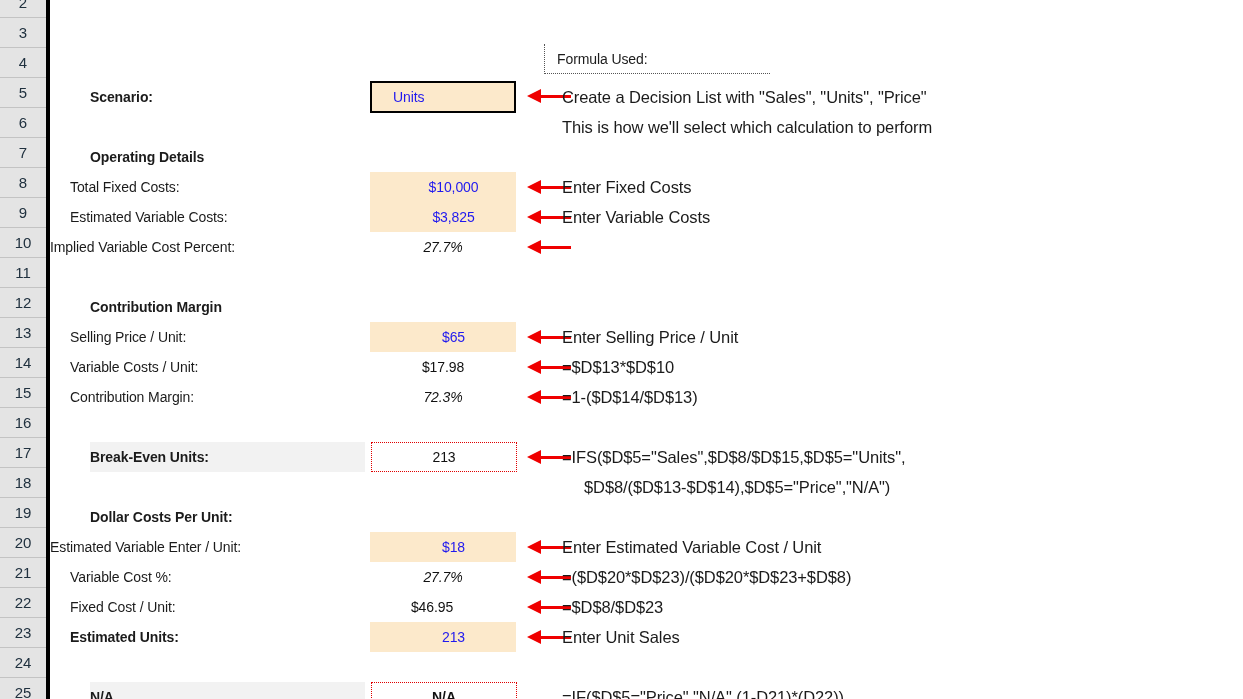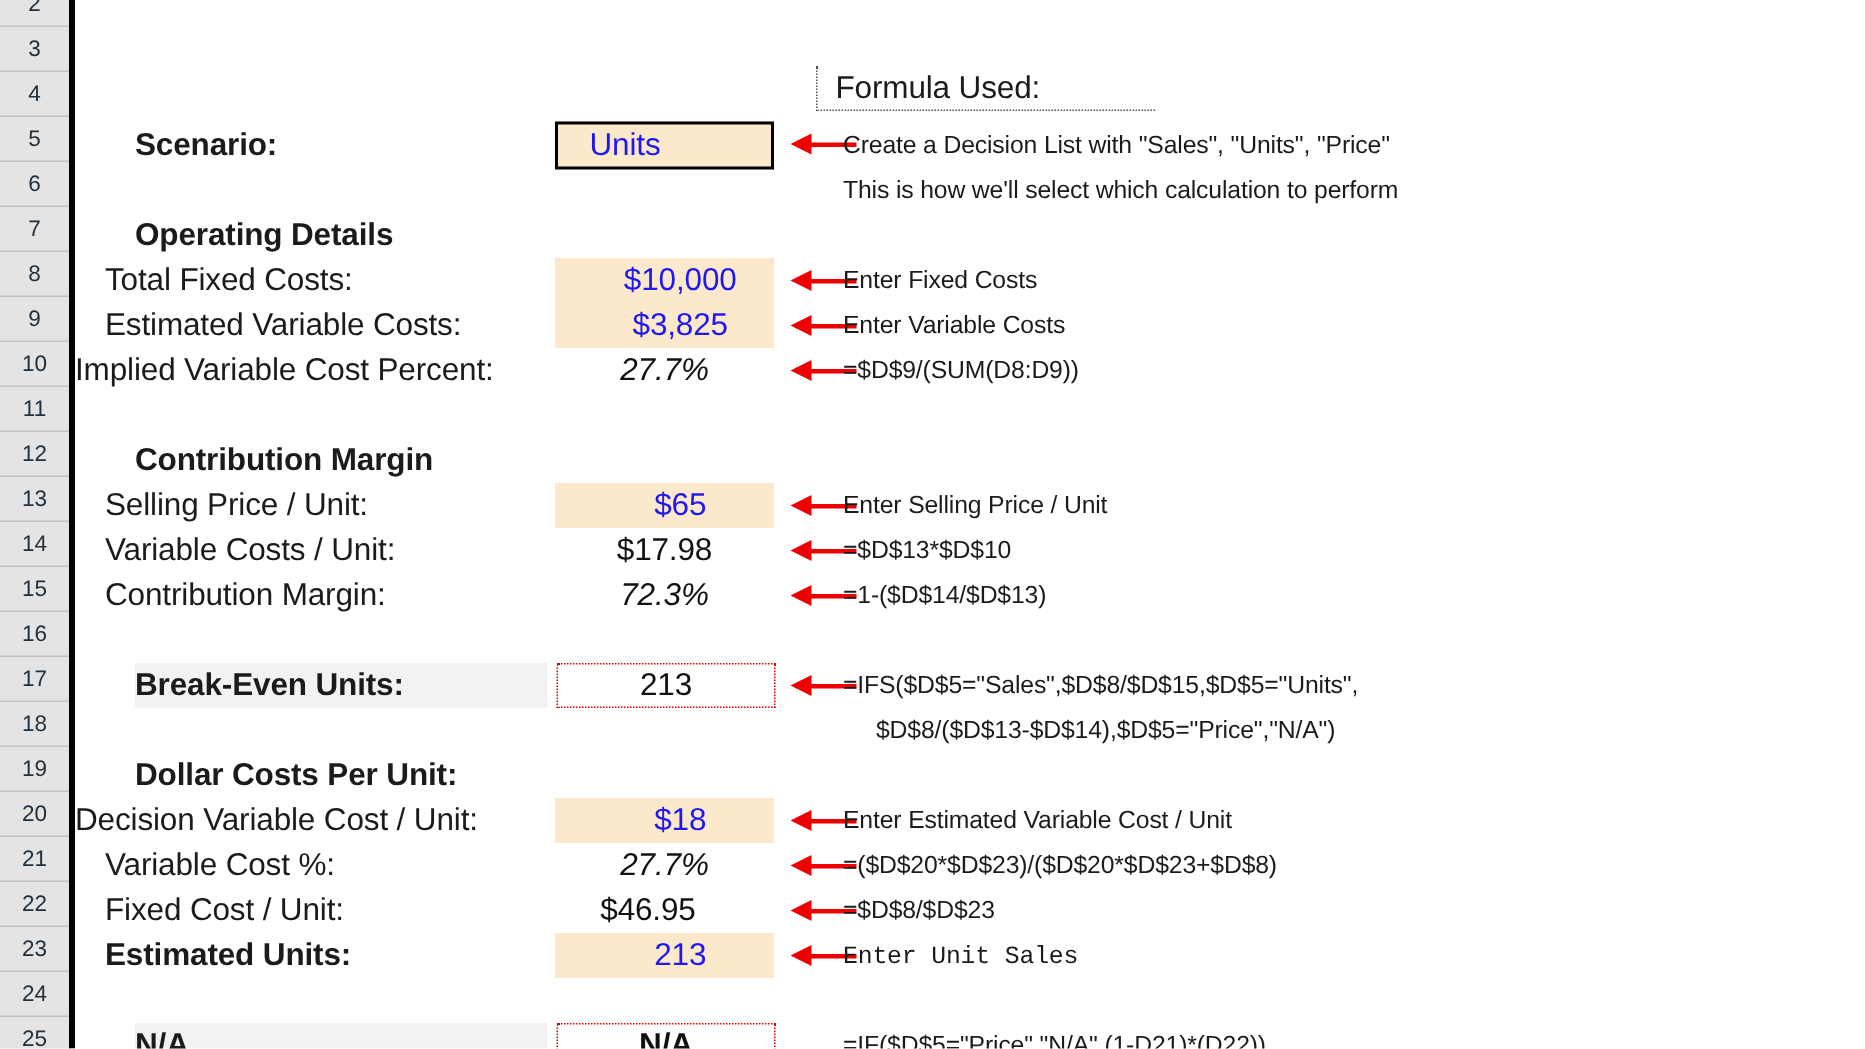--- a/index.html
+++ b/index.html
@@ -37,21 +37,21 @@
   
   .canvas{
     position:absolute;left:50px;top:0;right:0;height:699px;
     background:#ffffff;z-index:1;
   }
 
   
   .cell{
     position:absolute;box-sizing:border-box;
     display:flex;align-items:center;
-    font-size:21px;color:#1b1b1b;
+    font-size:14px;color:#1b1b1b;
     white-space:nowrap;
     letter-spacing:-.1px;
   }
   .lbl{ right:auto; justify-content:flex-start; padding-right:6px;}
   .val{ justify-content:center;}
   .vleft{ justify-content:flex-start; padding-left:12px;}
 
   .bold{font-weight:bold;}
   .ital{font-style:italic;}
   .blue{color:#2019ef;padding-left:21px;}
@@ -231,23 +231,20 @@
     <div class="cell lbl" style="left:0px;top:232px;width:315px;height:30px;">
       <span>Implied Variable Cost Percent:</span>
     </div>
     <div class="cell val ital black" style="left:320px;top:232px;width:146px;height:30px;">
       <span>27.7%</span>
     </div>
     <div class="arrow" style="left:477px;top:240px;">
       <div class="head"></div>
         <div class="shaft"></div>
     </div>
-    <div class="note" style="left:512px;top:232px;">
-      <span>=$D$9/(SUM(D8:D9))</span>
-    </div>
 
     <div class="cell lbl bold" style="left:40px;top:292px;width:275px;height:30px;">
       <span>Contribution Margin</span>
     </div>
 
     <div class="cell lbl" style="left:20px;top:322px;width:295px;height:30px;">
       <span>Selling Price / Unit:</span>
     </div>
     <div class="cell val fill-beige blue" style="left:320px;top:322px;width:146px;height:30px;">
       <span>$65</span>
@@ -304,21 +301,21 @@
 
     <div class="note" style="left:534px;top:472px;">
       <span>$D$8/($D$13-$D$14),$D$5="Price","N/A")</span>
     </div>
 
     <div class="cell lbl bold" style="left:40px;top:502px;width:275px;height:30px;">
       <span>Dollar Costs Per Unit:</span>
     </div>
 
     <div class="cell lbl" style="left:0px;top:532px;width:315px;height:30px;">
-      <span>Decision Variable Cost / Unit:</span>
+      <span>Estimated Variable Enter / Unit:</span>
     </div>
     <div class="cell val fill-beige blue" style="left:320px;top:532px;width:146px;height:30px;">
       <span>$18</span>
     </div>
     <div class="arrow" style="left:477px;top:540px;">
       <div class="head"></div>
         <div class="shaft"></div>
     </div>
     <div class="note" style="left:512px;top:532px;">
       <span>Enter Estimated Variable Cost / Unit</span>
@@ -355,21 +352,21 @@
     <div class="cell lbl bold" style="left:20px;top:622px;width:295px;height:30px;">
       <span>Estimated Units:</span>
     </div>
     <div class="cell val fill-beige blue" style="left:320px;top:622px;width:146px;height:30px;">
       <span>213</span>
     </div>
     <div class="arrow" style="left:477px;top:630px;">
       <div class="head"></div>
         <div class="shaft"></div>
     </div>
-    <div class="note" style="left:512px;top:622px;font-family:Liberation Mono, monospace;">
+    <div class="note" style="left:512px;top:622px;">
       <span>Enter Unit Sales</span>
     </div>
 
     <div class="cell lbl bold fill-gray" style="left:40px;top:682px;width:275px;height:30px;">
       <span>N/A</span>
     </div>
     <div class="cell val bold bord-reddot black" style="left:321px;top:682px;width:146px;height:30px;">
       <span>N/A</span>
     </div>
     <div class="note" style="left:512px;top:682px;">

